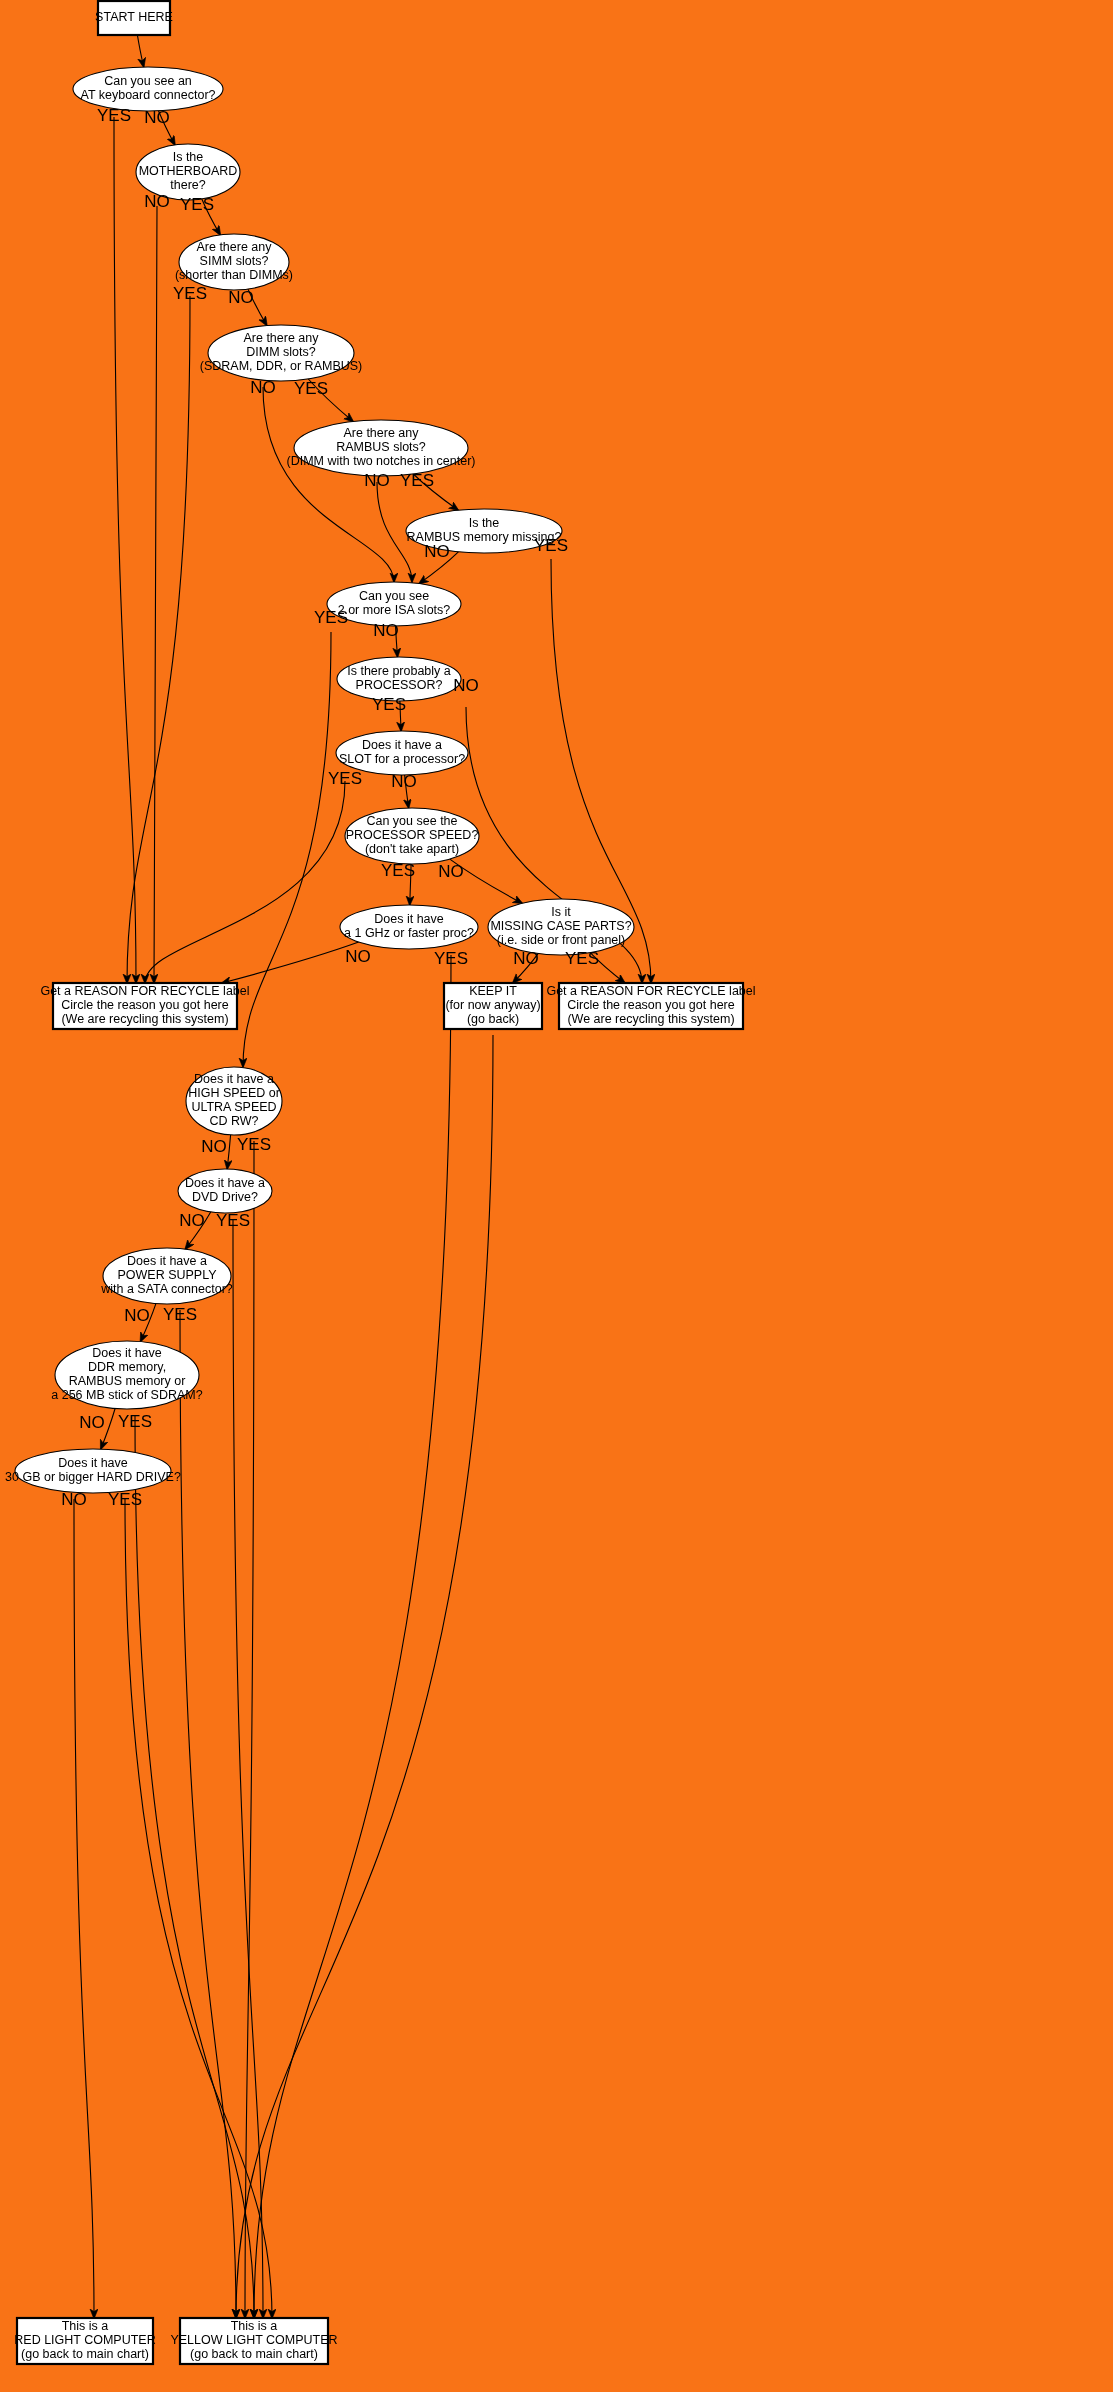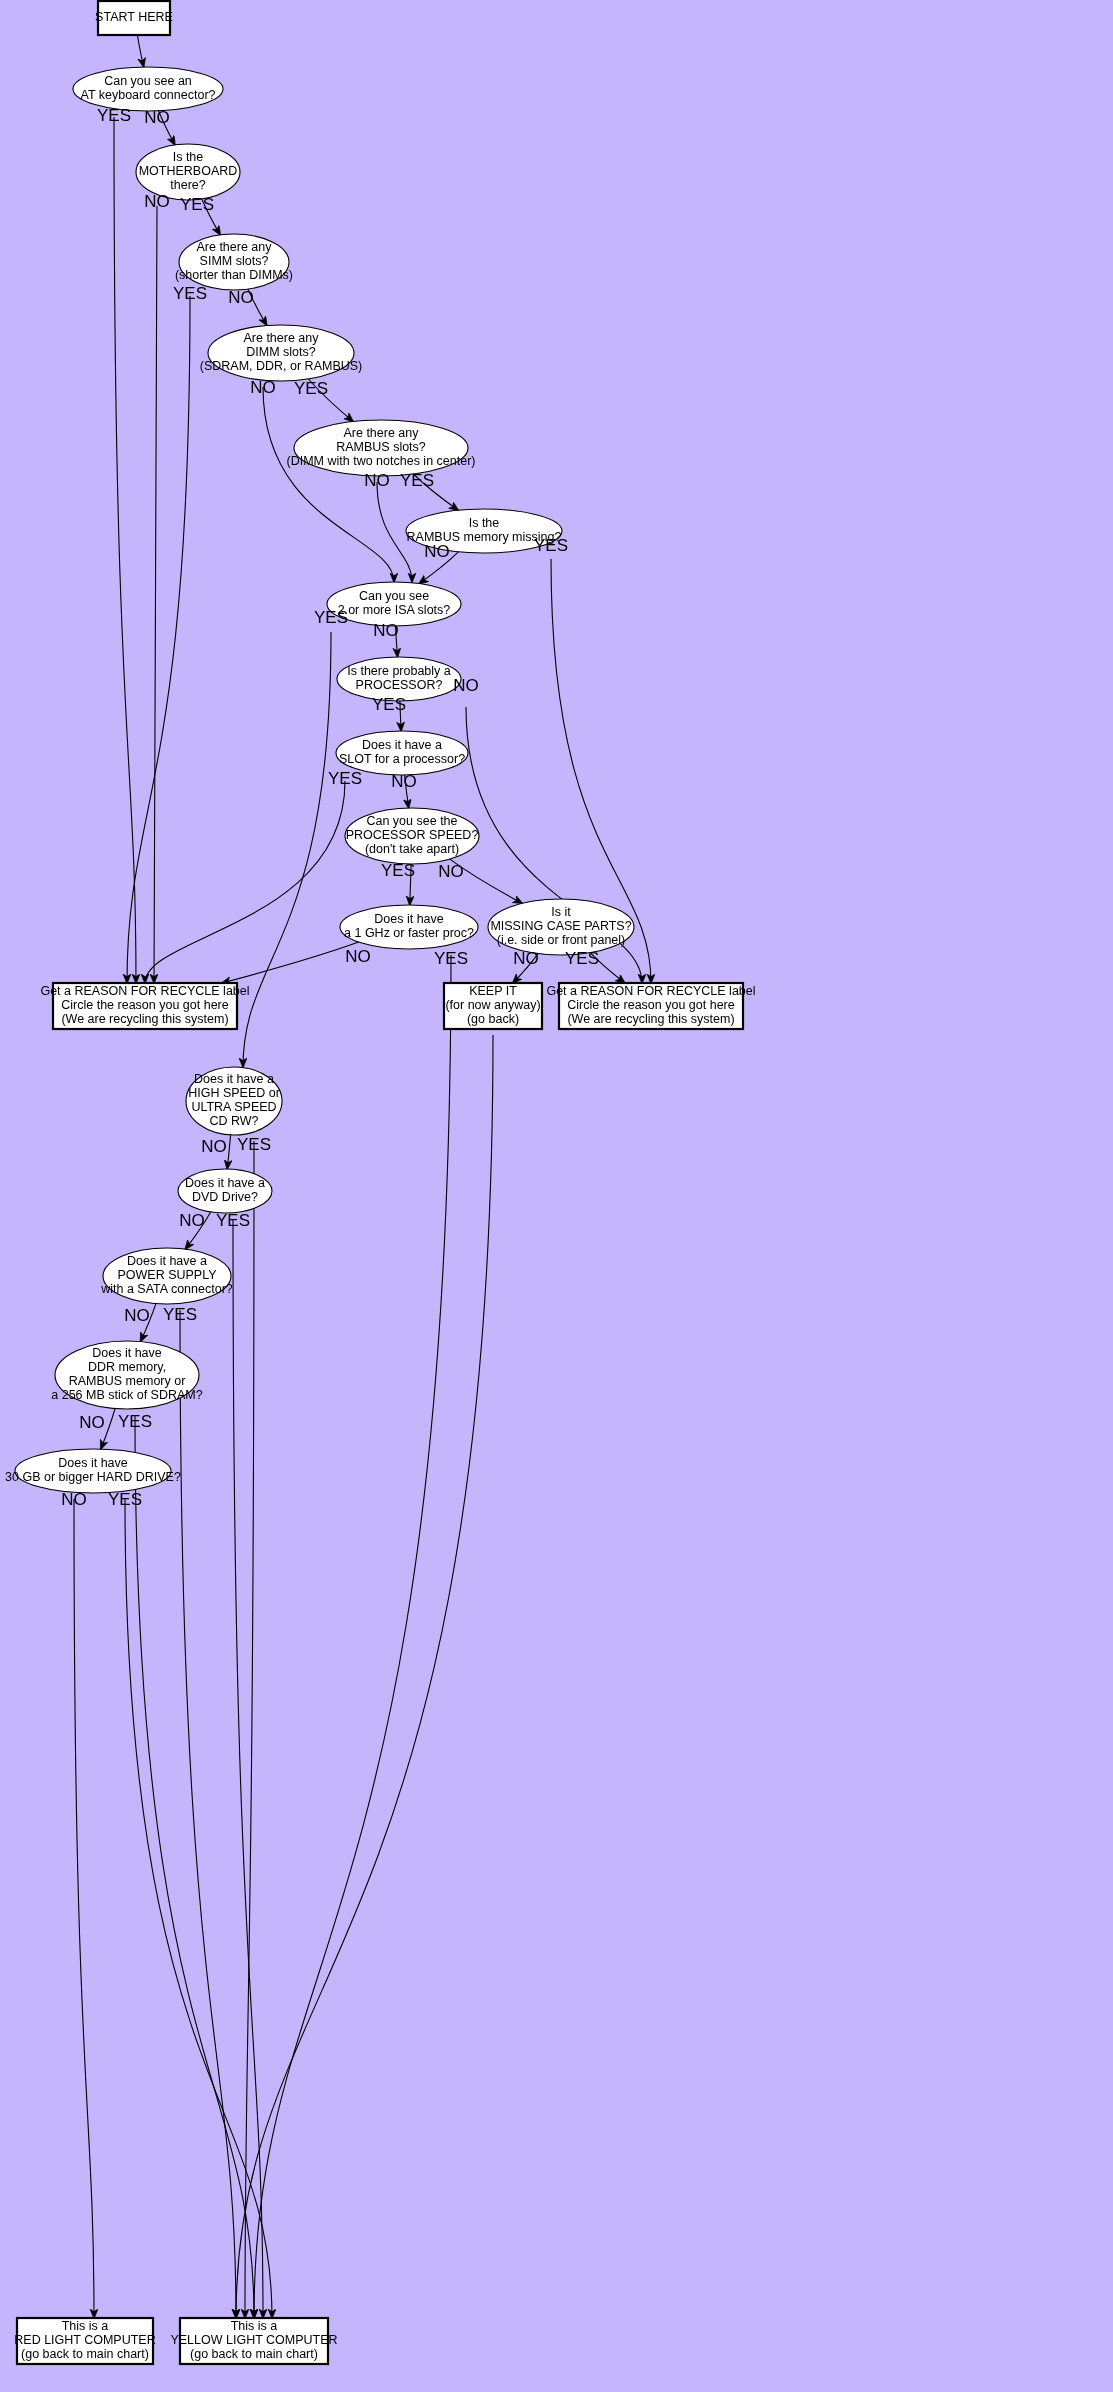--- a/index.html
+++ b/index.html
@@ -1,16 +1,16 @@
 <!DOCTYPE html>
 <html><head>
 <meta charset="utf-8">
 <style>
   html,body{margin:0;padding:0;background:#ffffff;}
-  #page{position:relative;width:1113px;height:2392px;background:#c4b5fd;
+  #page{position:relative;width:1113px;height:2392px;background:#f97316;
         font-family:"Liberation Sans", sans-serif;}
   svg{position:absolute;left:0;top:0;width:1113px;height:2392px;}
   .edge{fill:none;stroke:#000;stroke-width:1.1;}
   .arrow{fill:#000;stroke:#000;stroke-width:0.6;}
   .node-ell{fill:#fff;stroke:#000;stroke-width:1.1;}
   .node-box{fill:#fff;stroke:#000;stroke-width:2.2;}
   text{font-family:"Liberation Sans", sans-serif;fill:#000;}
   .nlbl{font-size:12.5px;text-anchor:middle;dominant-baseline:middle;}
   .blbl{font-size:12.5px;text-anchor:middle;dominant-baseline:middle;}
   .elbl{font-size:17px;text-anchor:middle;dominant-baseline:middle;}

